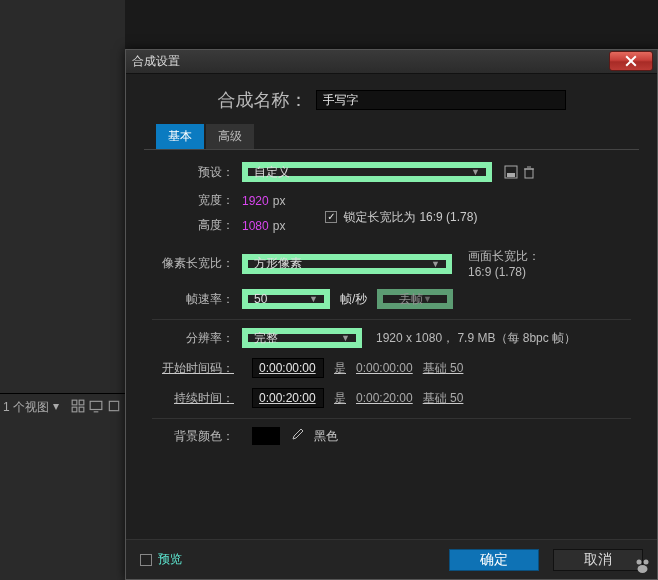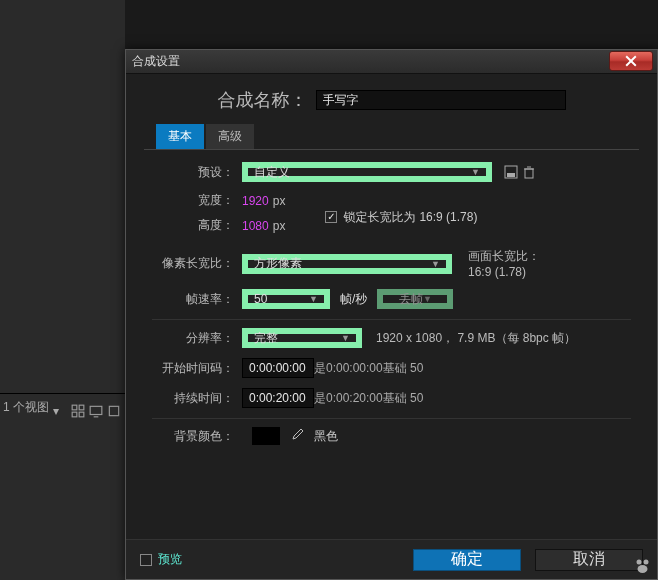--- a/index.html
+++ b/index.html
@@ -1,19 +1,19 @@
 <!DOCTYPE html>
 <html><head>
 <meta charset="utf-8">
 <style>
   * { box-sizing: border-box; margin: 0; padding: 0; font-family: "Microsoft YaHei", sans-serif; }
   body { background: #1a1a1a; width: 658px; height: 580px; overflow: hidden; position: relative; font-size: 12px; color: #ccc; }
   .bg-panel { position: absolute; left: 0; top: 0; width: 125px; height: 580px; background: #2a2a2a; }
   .bg-bottom { position: absolute; left: 0; top: 393px; width: 125px; border-top: 1px solid #000; }
-  .bg-views { position: absolute; left: 3px; top: 399px; color: #aaa; font-size: 12px; display: flex; align-items: flex-end; gap: 4px; }
+  .bg-views { position: absolute; left: 3px; top: 399px; color: #aaa; font-size: 12px; display: flex; align-items: flex-start; gap: 4px; }
   .bg-views .ico { display: inline-block; width: 14px; height: 12px; }
 
   .dialog { position: absolute; left: 125px; top: 49px; width: 533px; height: 531px; background: #1f1f1f; border: 1px solid #555; box-shadow: 0 0 10px rgba(0,0,0,0.7); }
   .titlebar { height: 24px; background: linear-gradient(#3a3a3a,#2b2b2b); border-bottom: 1px solid #111; display: flex; align-items: center; padding: 0 6px; position: relative; color: #ddd; font-size: 12px; }
   .close-btn { position: absolute; right: 4px; top: 1px; width: 44px; height: 20px; background: linear-gradient(#e46a5e,#c8403a 45%,#a82b26 55%,#bb3a34); border: 1px solid #5a1a17; border-radius: 3px; display: flex; align-items: center; justify-content: center; color: #fff; font-weight: bold; }
   .close-btn svg { width: 12px; height: 12px; }
 
   .content { padding: 14px 18px 0 18px; }
   .row { display: flex; align-items: center; margin-bottom: 8px; }
   .label { width: 85px; text-align: right; padding-right: 8px; color: #bbb; font-size: 18px; }
@@ -43,31 +43,31 @@
   .chk { width: 12px; height: 12px; border: 1px solid #888; display: inline-flex; align-items: center; justify-content: center; margin-right: 6px; background: #222; cursor: pointer; }
   .chk.on::after { content: "✓"; color: #e8e8e8; font-size: 10px; line-height: 1; }
 
   .par-row { display: flex; align-items: center; }
   .par-right { margin-left: 16px; font-size: 12px; color: #bbb; }
 
   .divider { border-top: 1px solid #333; margin: 8px 0; }
 
   .res-info { color: #bbb; font-size: 12px; margin-left: 14px; }
 
-  .tc-row { display: flex; align-items: center; margin-bottom: 10px; gap: 0; }
+  .tc-row { display: flex; align-items: center; margin-bottom: 10px; gap: 10px; text-decoration: underline; }
   .tc-sub { color: #aaa; font-size: 12px; }
 
   .bgcolor-row { display: flex; align-items: center; gap: 10px; }
   .swatch { width: 28px; height: 18px; border: 1px solid #000; background: #000; cursor: pointer; }
   .eyedrop { color: #bbb; cursor: pointer; }
 
   .footer { position: absolute; left: 0; right: 0; bottom: 0; height: 40px; border-top: 1px solid #333; background: #242424; display: flex; align-items: center; padding: 0 14px; }
   .footer .chk-wrap { display: flex; align-items: center; color: #5eead4; }
   .footer-spacer { flex: 1; }
-  .btn { width: 108px; height: 22px; display: flex; align-items: center; justify-content: center; font-size: 16px; cursor: pointer; margin-left: 14px; }
+  .btn { width: 90px; height: 22px; display: flex; align-items: center; justify-content: center; font-size: 14px; cursor: pointer; margin-left: 14px; }
   .btn-primary { background: #0e72b5; color: #fff; border: 1px solid #0a4f7d; }
   .btn-secondary { background: #2d2d2d; color: #ddd; border: 1px solid #111; }
 
   .paw { position: absolute; right: 4px; bottom: 2px; color: #888; font-size: 16px; }
 </style>
 </head>
 <body>
 
 <div class="bg-panel"></div>
 <div class="bg-bottom"></div>

